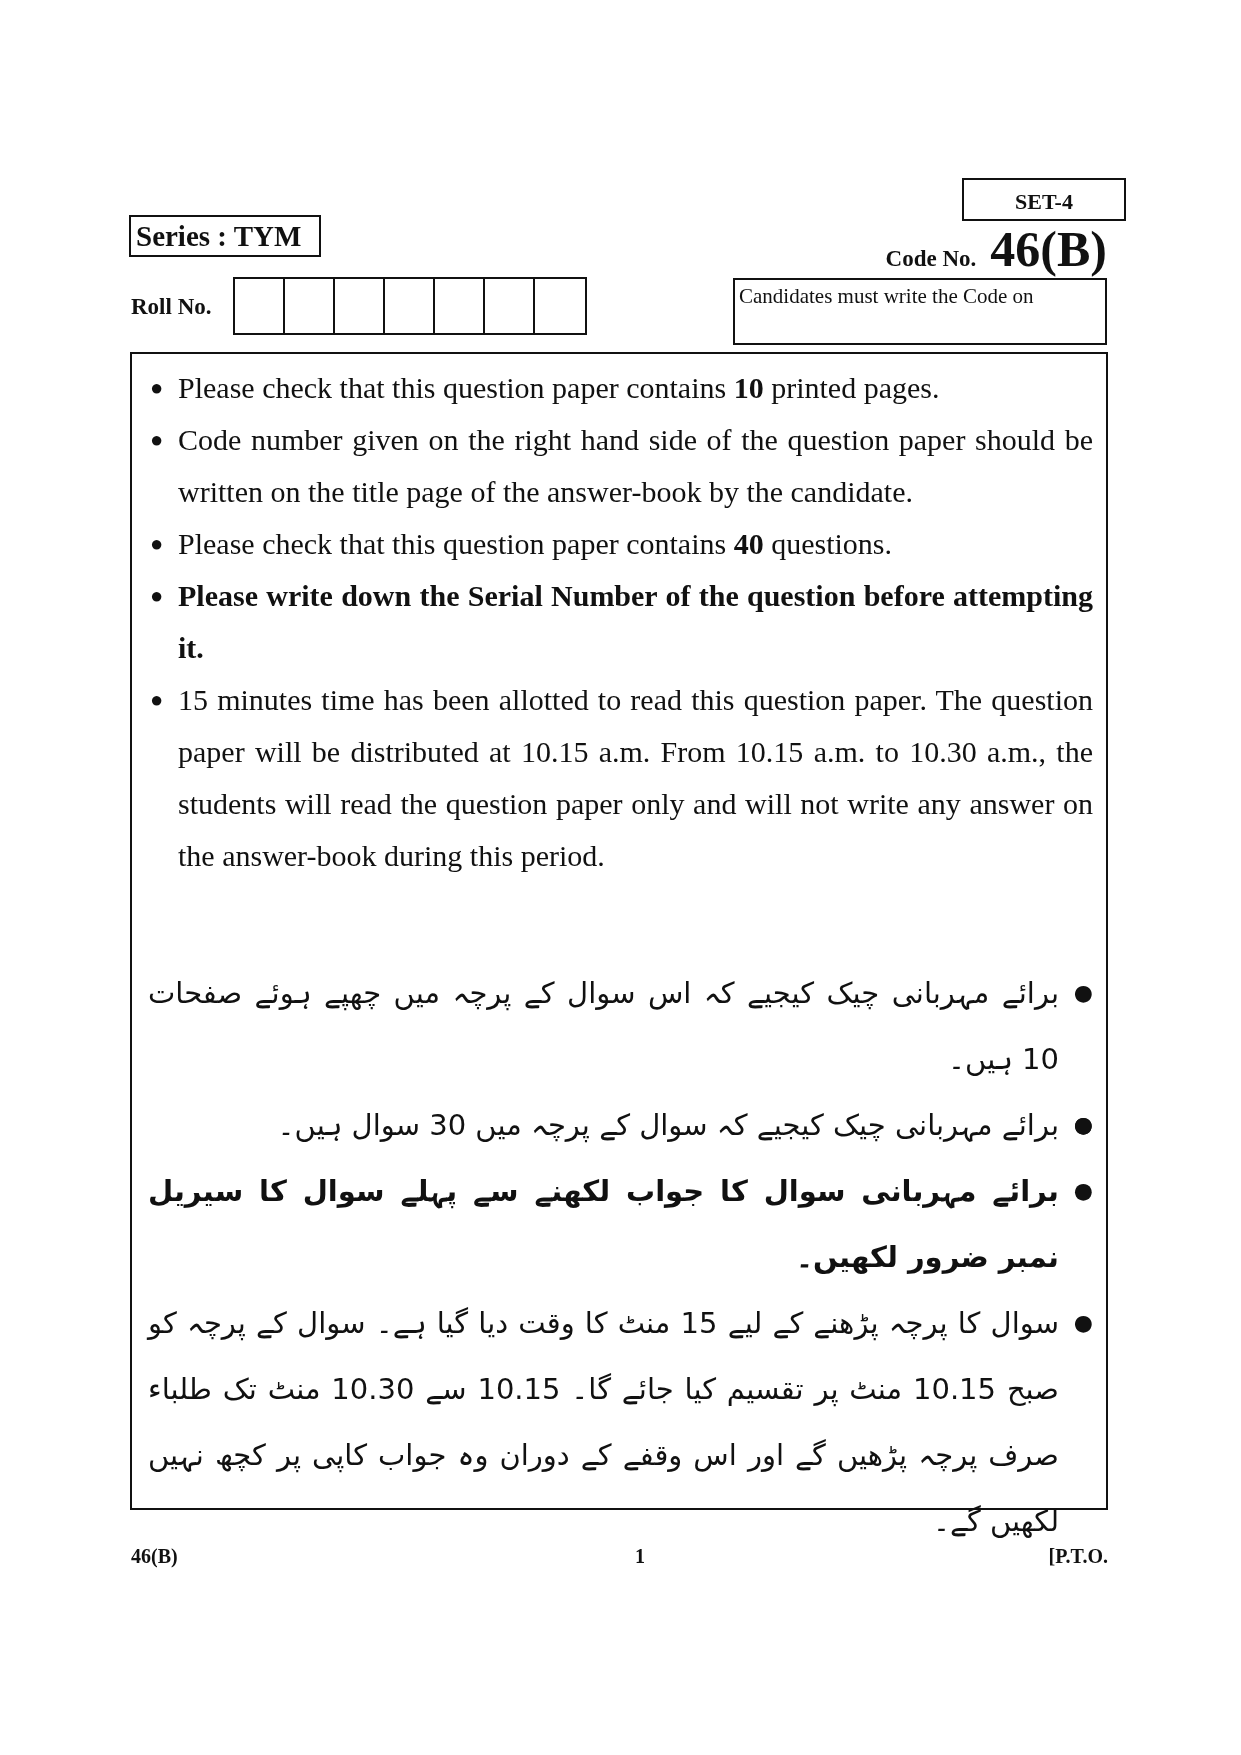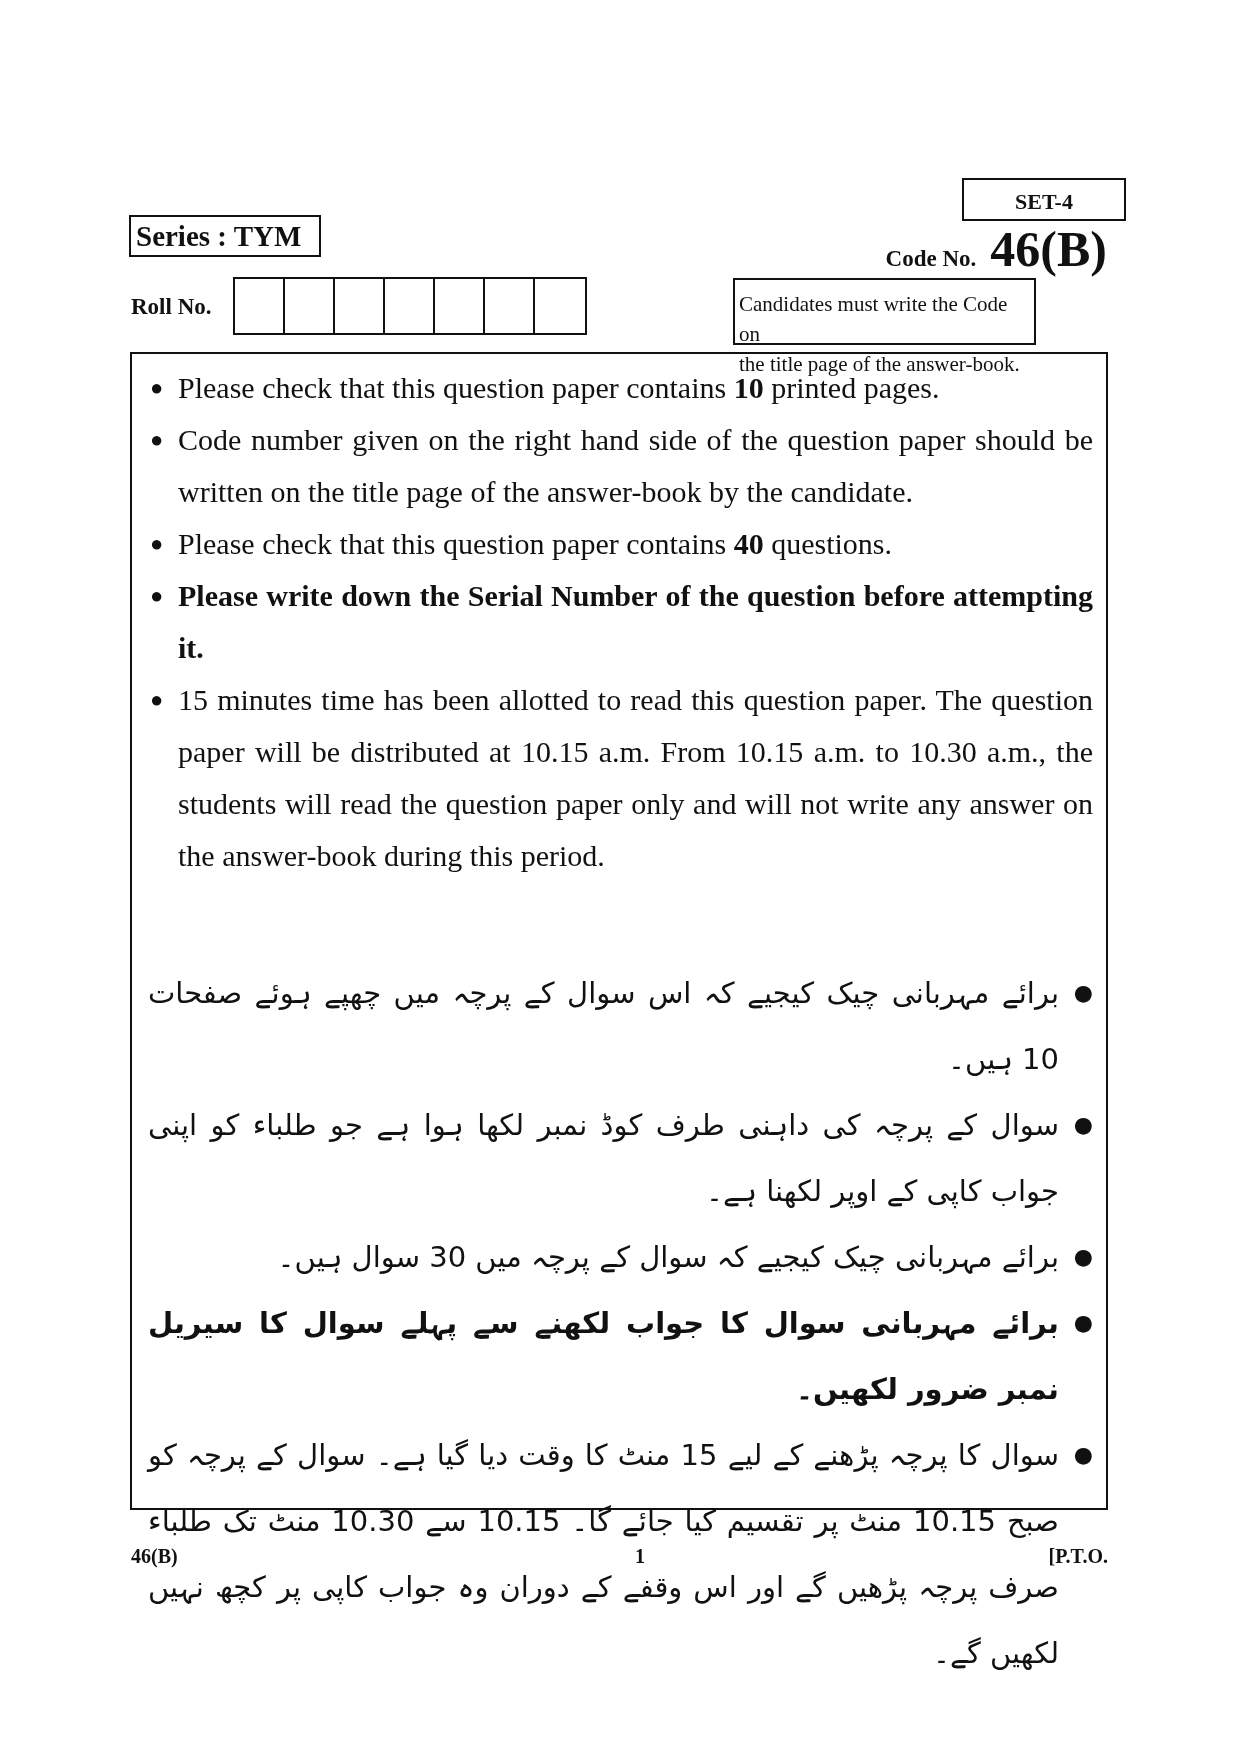--- a/index.html
+++ b/index.html
@@ -25,23 +25,23 @@
 
   .roll-label { left: 131px; top: 294px; font-weight: bold; font-size: 23px; }
   .roll-grid {
     left: 233px; top: 277px; height: 58px; display: flex;
     border: 2px solid #111; box-sizing: border-box;
   }
   .roll-cell { width: 50px; height: 100%; border-right: 2px solid #111; box-sizing: border-box; }
   .roll-cell:last-child { border-right: none; }
 
   .cand-box {
-    left: 733px; top: 278px; width: 303px; height: 67px;
+    left: 733px; top: 278px; width: 374px; height: 67px;
     border: 2px solid #111; box-sizing: border-box;
-    font-size: 21px; line-height: 30px; padding: 9px 4px;
+    font-size: 21px; line-height: 30px; padding: 1px 4px;
   }
 
   .main-box {
     left: 130px; top: 352px; width: 978px; height: 1158px;
     border: 2px solid #111; box-sizing: border-box;
   }
 
   .en-list { left: 148px; top: 362px; width: 945px; margin: 0; padding: 0; list-style: none; }
   .en-item { position: relative; padding-left: 30px; font-size: 30px; line-height: 52px; text-align: justify; }
   .en-item .bullet { position: absolute; left: 2px; top: 0; font-size: 22px; }
@@ -77,21 +77,20 @@
   <div class="roll-cell"></div>
   <div class="roll-cell"></div>
   <div class="roll-cell"></div>
   <div class="roll-cell"></div>
   <div class="roll-cell"></div>
   <div class="roll-cell"></div>
 </div>
 
 <div class="abs cand-box">
   <div>Candidates must write the Code on</div>
-  <div>the title page of the answer-book.</div>
 </div>
 
 <div class="abs main-box"></div>
 
 <ul class="abs en-list">
   <li class="en-item">
     <span class="bullet">●</span>
     <span>Please check that this question paper contains </span><b>10</b><span> printed pages.</span>
   </li>
   <li class="en-item">
@@ -112,21 +111,20 @@
   </li>
 </ul>
 
 <ul class="abs ur-list">
   <li class="ur-item">
     <span class="bullet">●</span>
     <span>برائے مہربانی چیک کیجیے کہ اس سوال کے پرچہ میں چھپے ہوئے صفحات 10 ہیں۔</span>
   </li>
   <li class="ur-item">
     <span class="bullet">●</span>
-    <span>سوال کے پرچہ کی داہنی طرف کوڈ نمبر لکھا ہوا ہے جو طلباء کو اپنی جواب کاپی کے اوپر لکھنا ہے۔</span>
   </li>
   <li class="ur-item">
     <span class="bullet">●</span>
     <span>برائے مہربانی چیک کیجیے کہ سوال کے پرچہ میں 30 سوال ہیں۔</span>
   </li>
   <li class="ur-item bold">
     <span class="bullet">●</span>
     <span>برائے مہربانی سوال کا جواب لکھنے سے پہلے سوال کا سیریل نمبر ضرور لکھیں۔</span>
   </li>
   <li class="ur-item">

